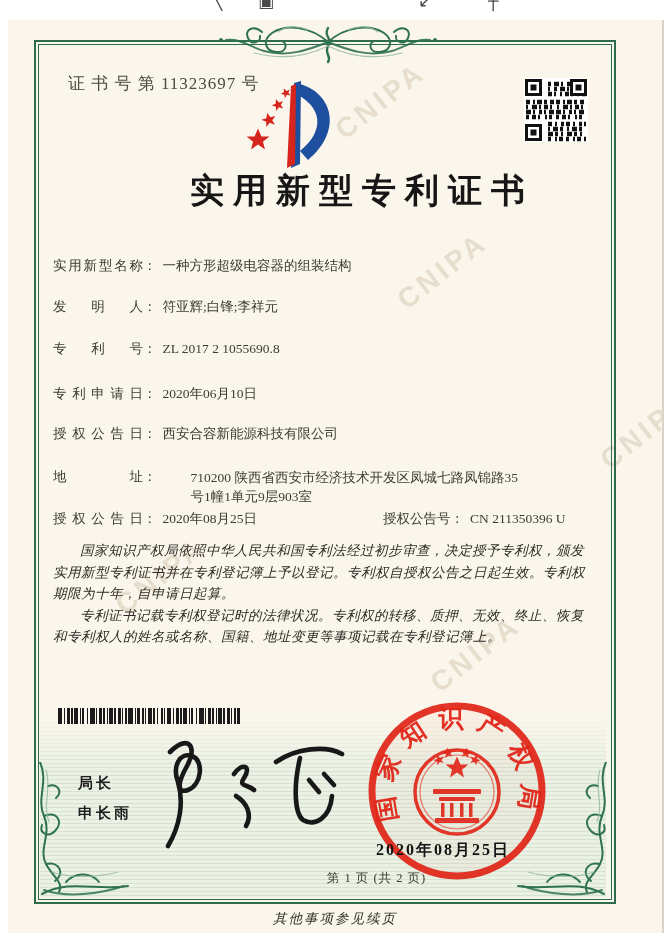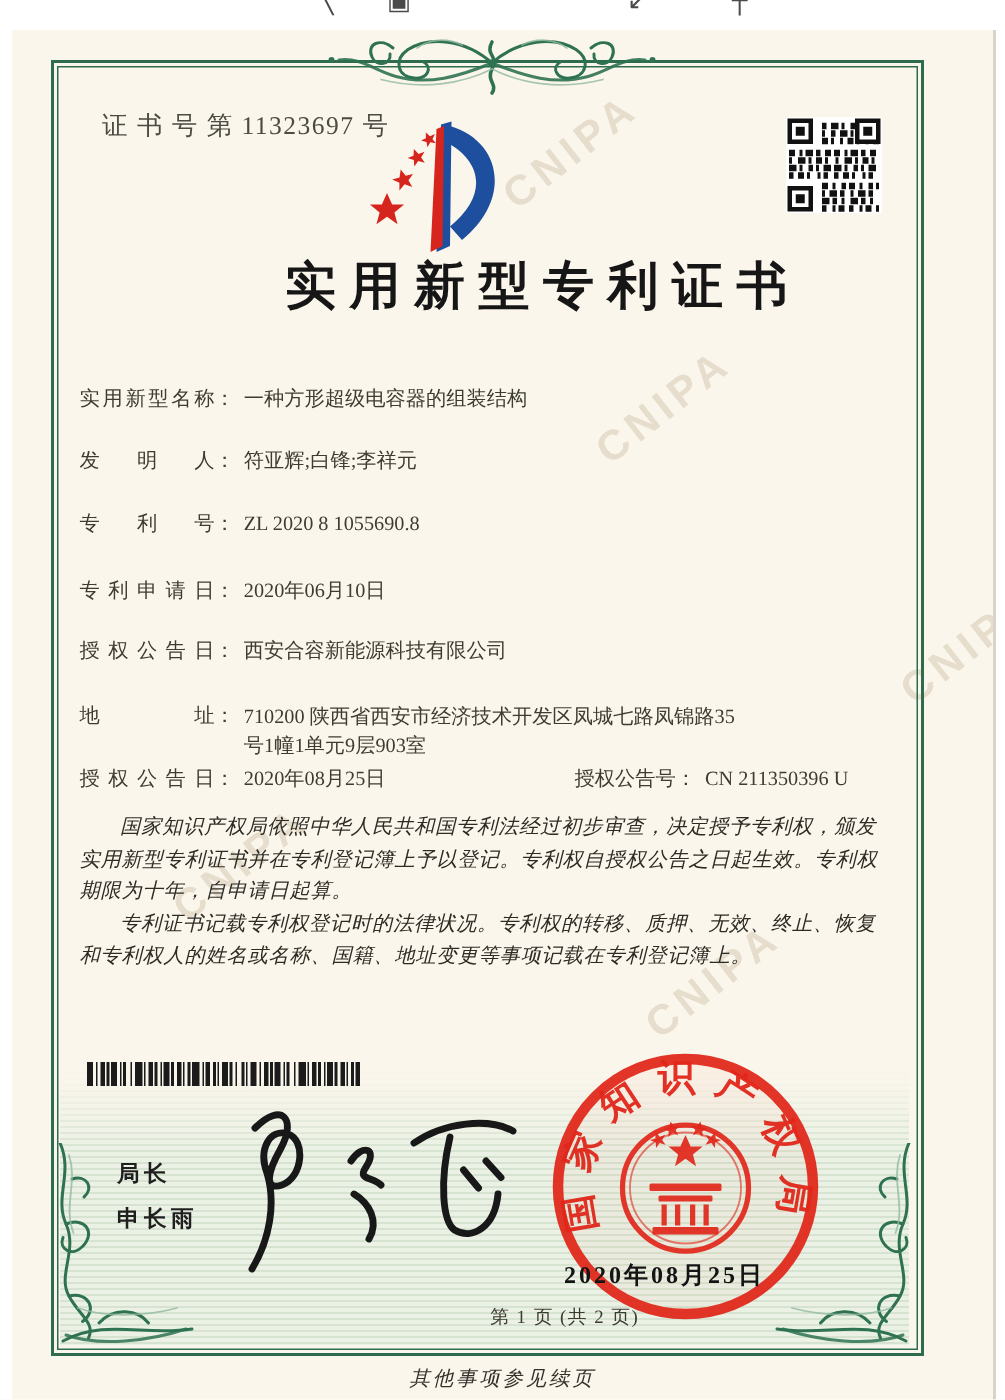--- a/index.html
+++ b/index.html
@@ -32,21 +32,21 @@
   .logo{position:absolute;left:230px;top:60px;width:115px;height:96px;}
   .title{
     position:absolute;left:26px;top:148px;width:578px;text-align:center;
     font-size:34px;font-weight:bold;color:#161616;letter-spacing:9px;white-space:nowrap;padding-left:39px;
   }
   .row{position:absolute;left:45px;font-size:13.5px;color:#3d3b32;white-space:nowrap;}
   .flabel{display:inline-block;width:90px;text-align:justify;text-align-last:justify;vertical-align:top;}
   .flabel.natural{width:auto;text-align:left;text-align-last:auto;}
   .colon{margin-right:6px;}
   .fvalue{color:#3d3b32;}
-  .addr-wrap{display:inline-block;vertical-align:top;}
+  .addr-wrap{display:inline-block;vertical-align:top;margin-left:28px;}
   .addr-line{display:block;line-height:19px;}
   .pair2{position:absolute;left:330px;top:0;}
   .paras{
     position:absolute;left:45px;top:520px;width:532px;
     font-size:13.5px;font-style:italic;line-height:21.5px;color:#2d2b24;letter-spacing:0.5px;
   }
   .paras p{margin:0;text-indent:2em;}
   .barcode{position:absolute;left:50px;top:688px;width:182px;height:16px;z-index:7;}
   .signer{position:absolute;left:70px;top:748px;z-index:7;font-family:"Liberation Sans","DejaVu Sans",sans-serif;}
   .signer div{font-size:15px;font-weight:bold;color:#1f1f1f;letter-spacing:3px;line-height:30px;}
@@ -184,21 +184,21 @@
 
     <div class="title">实用新型专利证书</div>
 
     <div class="row" style="top:237px">
       <span class="flabel">实用新型名称</span><span class="colon">：</span><span class="fvalue">一种方形超级电容器的组装结构</span>
     </div>
     <div class="row" style="top:278px">
       <span class="flabel">发明人</span><span class="colon">：</span><span class="fvalue">符亚辉;白锋;李祥元</span>
     </div>
     <div class="row" style="top:320px">
-      <span class="flabel">专利号</span><span class="colon">：</span><span class="fvalue">ZL 2020 8 1055690.8</span>
+      <span class="flabel">专利号</span><span class="colon">：</span><span class="fvalue">ZL 2017 2 1055690.8</span>
     </div>
     <div class="row" style="top:365px">
       <span class="flabel">专利申请日</span><span class="colon">：</span><span class="fvalue">2020年06月10日</span>
     </div>
     <div class="row" style="top:405px">
       <span class="flabel">授权公告日</span><span class="colon">：</span><span class="fvalue">西安合容新能源科技有限公司</span>
     </div>
     <div class="row" style="top:448px">
       <span class="flabel">地址</span><span class="colon">：</span><span class="addr-wrap"><span class="addr-line">710200 陕西省西安市经济技术开发区凤城七路凤锦路35</span><span class="addr-line">号1幢1单元9层903室</span></span>
     </div>

